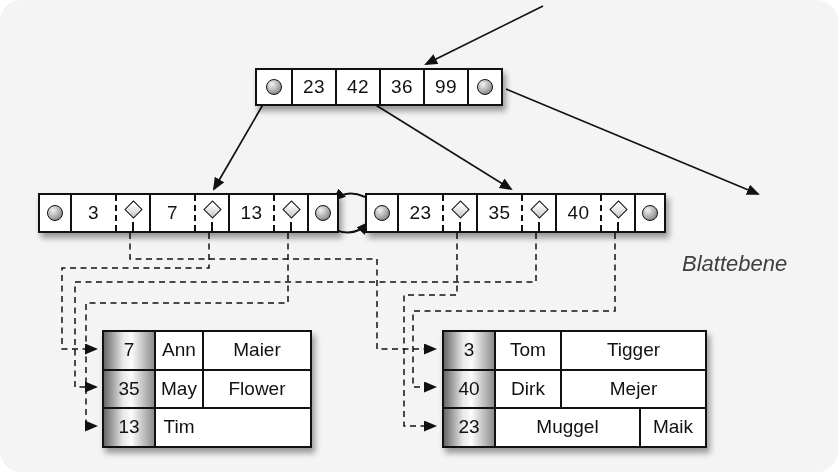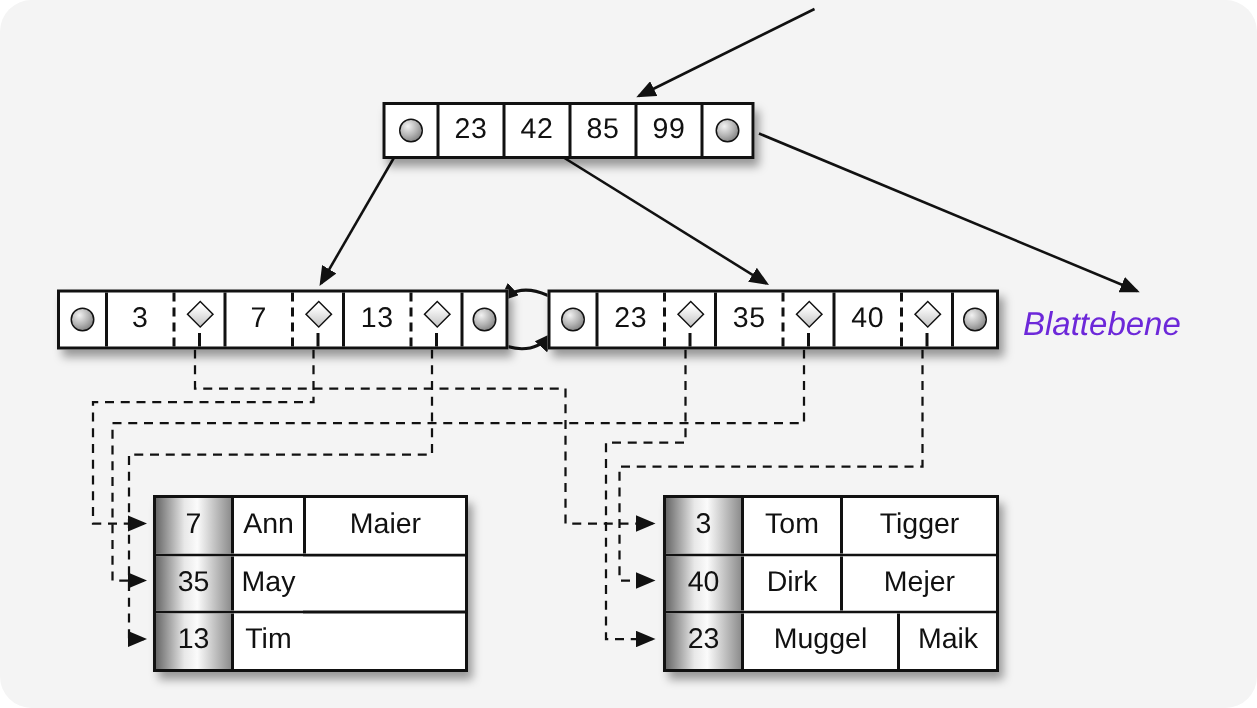--- a/index.html
+++ b/index.html
@@ -36,24 +36,24 @@
   #left-table{left:102px;}
   #right-table{left:442px;}
   .trow{display:flex;border-top:2px solid #111;}
   .trow:first-child{border-top:none;}
   .tcell{display:flex;align-items:center;justify-content:center;height:36.5px;
          border-left:2px solid #111;background:#fff;font-size:19px;box-sizing:border-box;}
   .tcell:first-child{border-left:none;
          background:linear-gradient(90deg,#686868 0%,#e8e8e8 38%,#fbfbfb 55%,#8d8d8d 100%);}
   .c0{width:50px;}
   #left-table .c1{width:48px;} #left-table .c2{width:108px;}
-  #right-table .c1{width:66px;} #right-table .c2{width:104px;}
+  #right-table .c1{width:66px;} #right-table .c2{width:145px;}
 
   
-  .dlabel{position:absolute;font-style:italic;font-size:22px;font-weight:500;color:#6d28d9;}
+  .dlabel{position:absolute;font-style:italic;font-size:22px;font-weight:500;color:#404040;margin-top:48px;}
   #leaf-label{left:682px;top:203px;}
   #file-label{left:688px;top:333px;}
 </style>
 </head>
 <body>
 
 <div class="stage">
 
   <svg class="overlay" viewBox="0 0 838 472">
     <defs>
@@ -80,21 +80,21 @@
       <path d="M615 233 L615 311 L413 311 L413 387 L435 387" marker-end="url(#ah)"></path>
     </g>
   </svg>
 
   <div id="root-node" class="bnode">
       <div class="cell ptr-cell">
         <span class="pcircle"></span>
       </div>
       <div class="cell key-cell">23</div>
       <div class="cell key-cell">42</div>
-      <div class="cell key-cell">85</div>
+      <div class="cell key-cell">36</div>
       <div class="cell key-cell">99</div>
       <div class="cell ptr-cell">
         <span class="pcircle"></span>
       </div>
     </div>
   <div id="left-leaf" class="bnode leaf">
       <div class="cell ptr-cell">
         <span class="pcircle"></span>
       </div>
       <div class="cell key-cell">3</div>
@@ -138,20 +138,21 @@
 
   <div id="left-table" class="dtable">
       <div class="trow">
         <div class="tcell c0">7</div>
         <div class="tcell c1">Ann</div>
         <div class="tcell c2">Maier</div>
       </div>
       <div class="trow">
         <div class="tcell c0">35</div>
         <div class="tcell c1">May</div>
+        <div class="tcell c2">Flower</div>
       </div>
       <div class="trow">
         <div class="tcell c0">13</div>
         <div class="tcell c1">Tim</div>
       </div>
     </div>
   <div id="right-table" class="dtable">
       <div class="trow">
         <div class="tcell c0">3</div>
         <div class="tcell c1">Tom</div>

